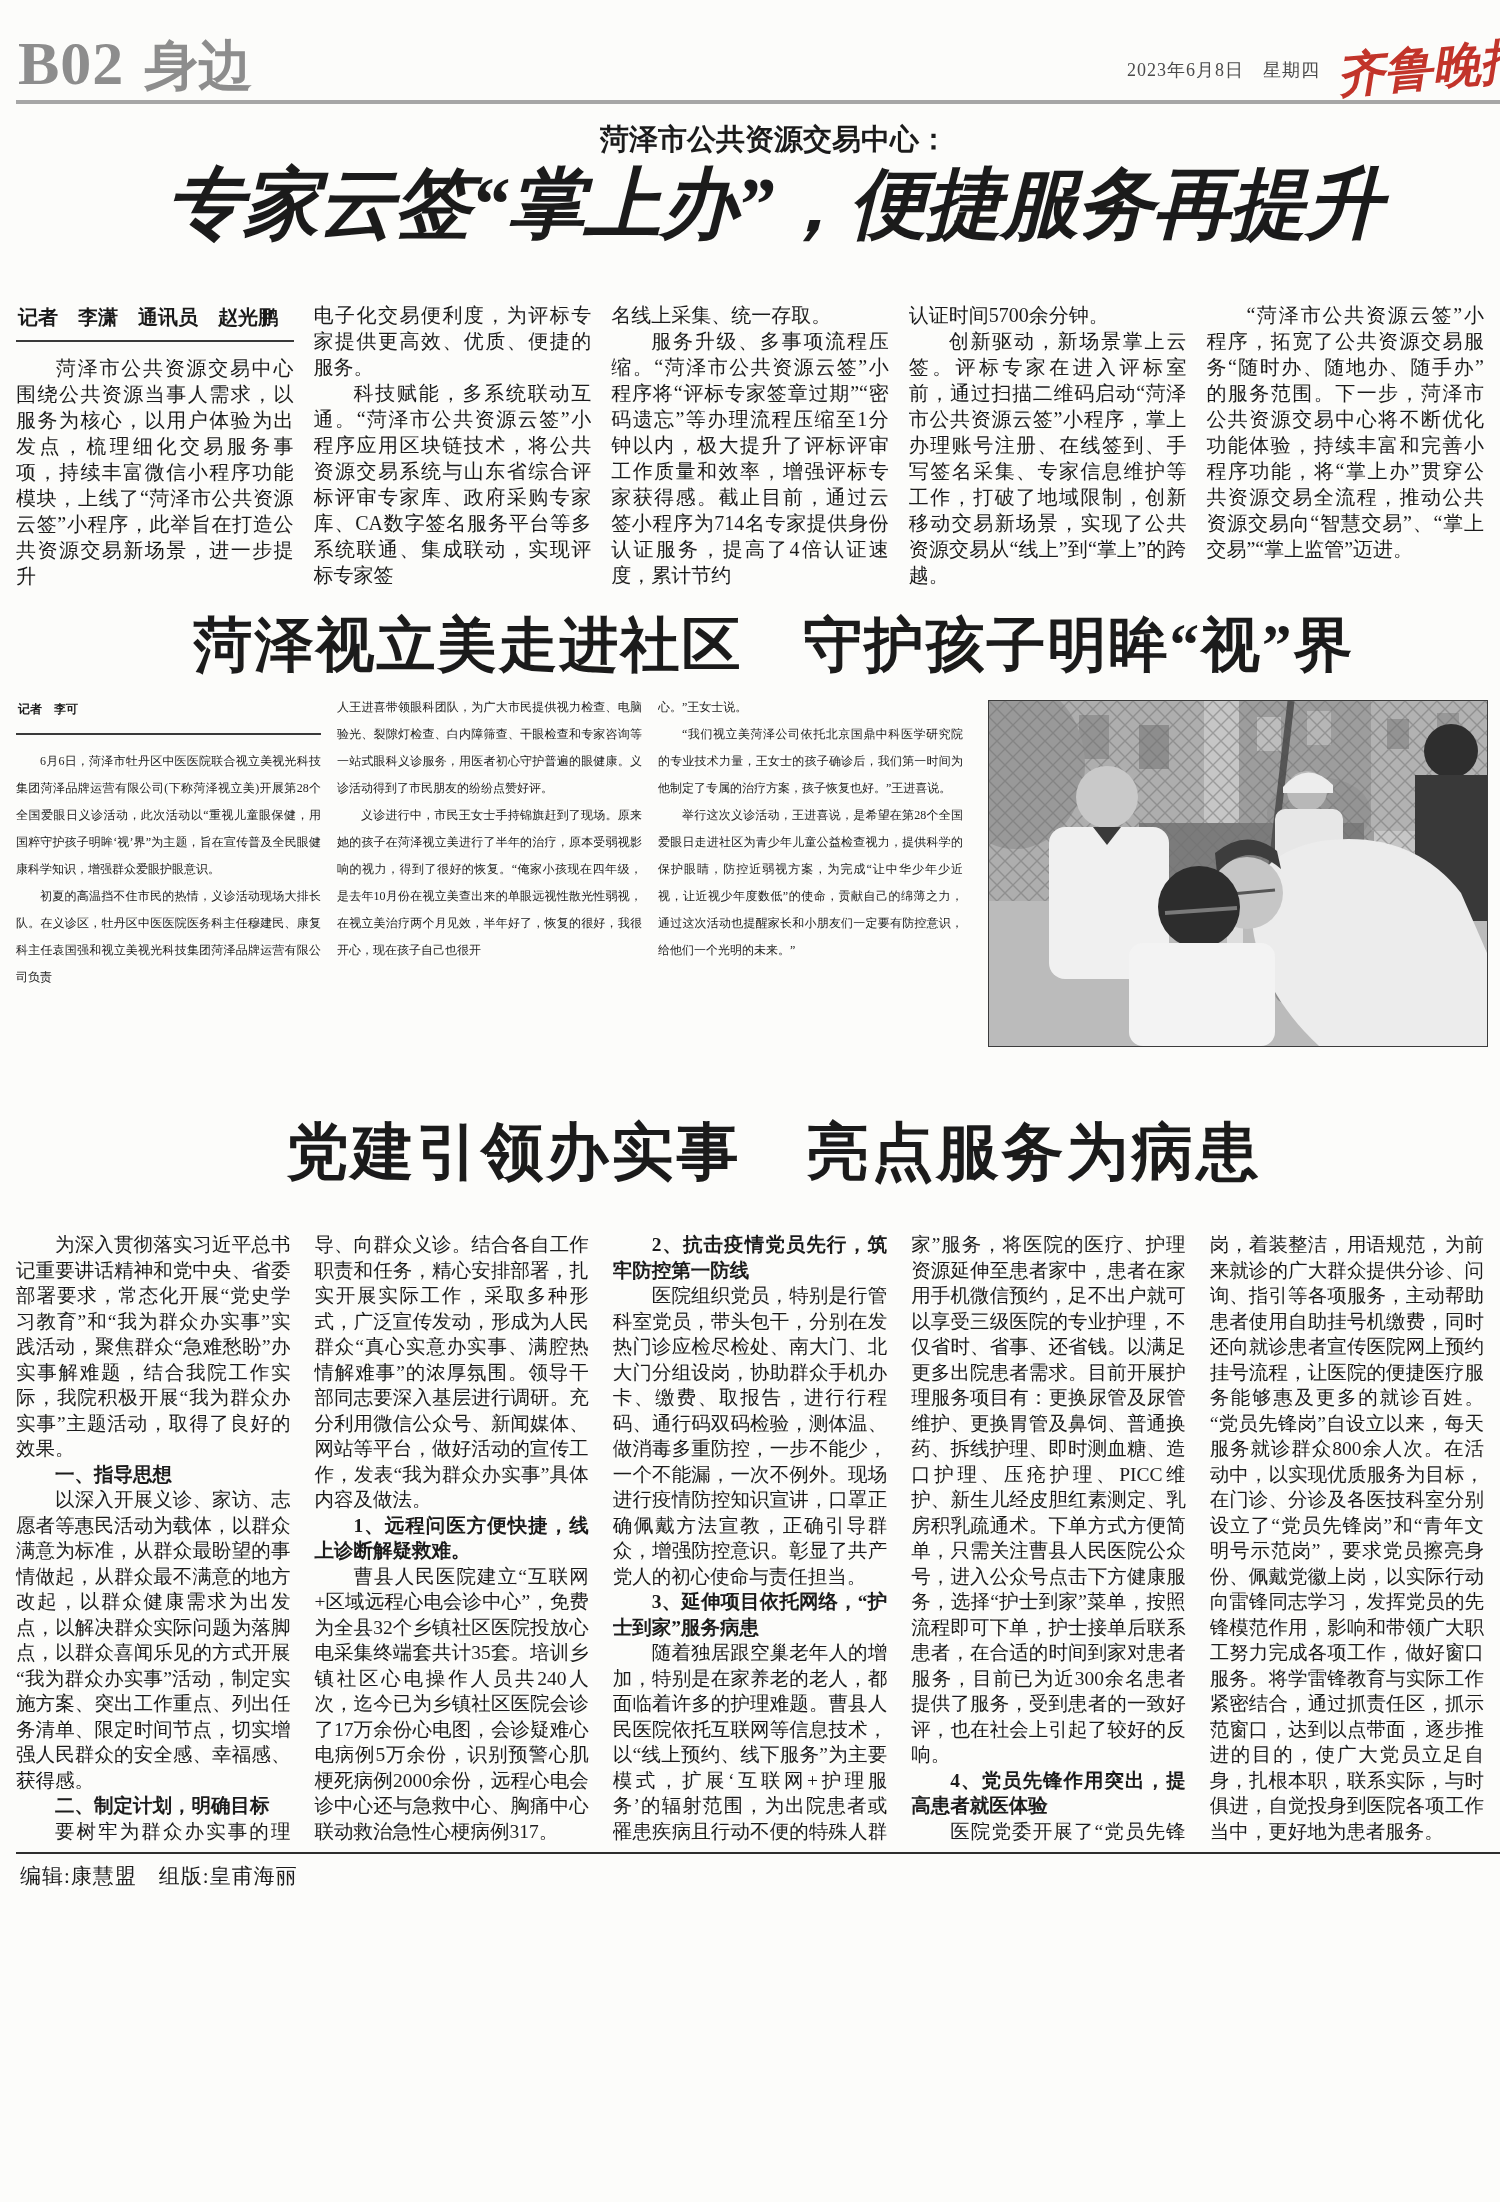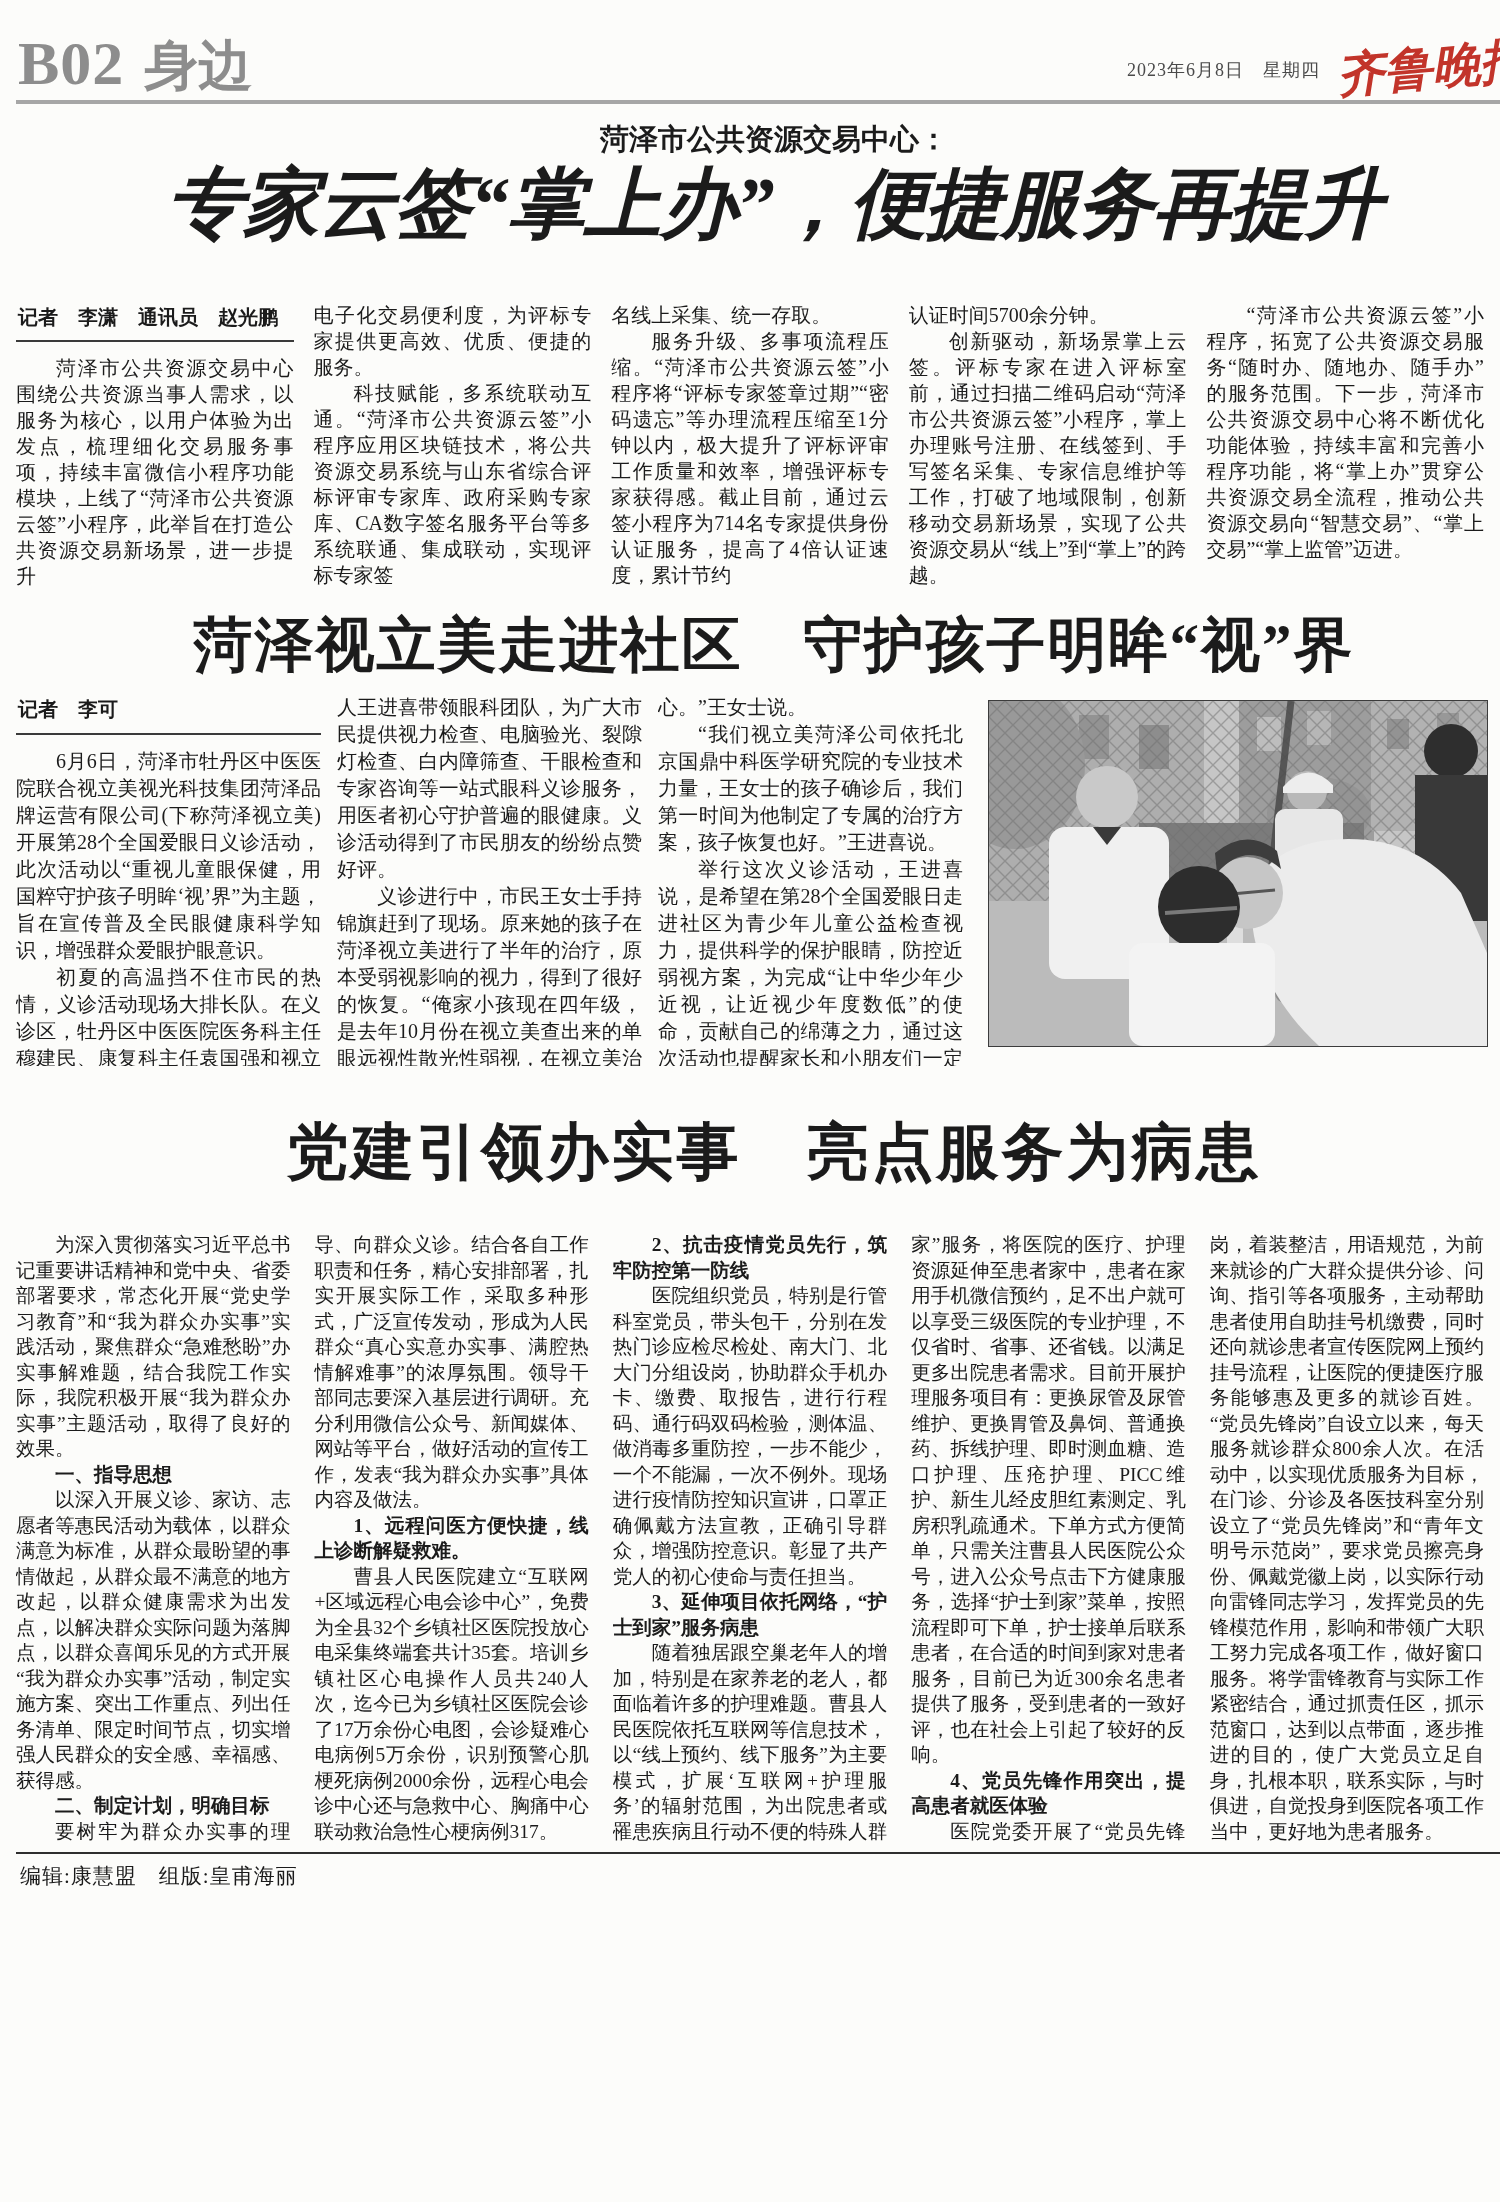--- a/index.html
+++ b/index.html
@@ -27,21 +27,21 @@
   
   .a1-kicker{top:120px;font-size:29px;font-weight:bold;}
   .a1-head{top:160px;font-size:77px;font-weight:900;font-style:italic;letter-spacing:-1px;line-height:1.15;}
   .a1-cols{position:absolute;left:16px;top:302px;width:1468px;height:290px;display:flex;gap:20px;}
   .a1-cols .col{flex:1;}
   .a1-cols .p,.a1-cols .byline{font-size:20px;line-height:26px;}
   
   .a2-head{top:606px;font-size:59px;font-weight:900;letter-spacing:2px;}
   .a2-cols{position:absolute;left:16px;top:694px;width:948px;height:372px;display:flex;gap:16px;}
   .a2-cols .col{width:305px;}
-  .a2-cols .p,.a2-cols .byline{font-size:20px;line-height:27px;}
+  .a2-cols .p,.a2-cols .byline{font-size:12px;line-height:27px;}
   .photo{position:absolute;left:988px;top:700px;width:500px;height:347px;border:1px solid #3c3c3c;box-sizing:border-box;background:#c6c6c6;}
   .photo svg{display:block;width:100%;height:100%;}
   
   .a3-head{top:1110px;font-size:62px;font-weight:900;letter-spacing:3px;}
   .a3-sub{top:1186px;font-size:30px;font-weight:bold;}
   .a3-cols{position:absolute;left:16px;top:1232px;width:1468px;height:614px;display:flex;gap:24px;}
   .a3-cols .col{flex:1;}
   .a3-cols .p{font-size:19.5px;line-height:25.5px;}
   
   .ft-rule{position:absolute;left:16px;right:16px;top:1852px;height:2px;background:#2e2e2e;}

